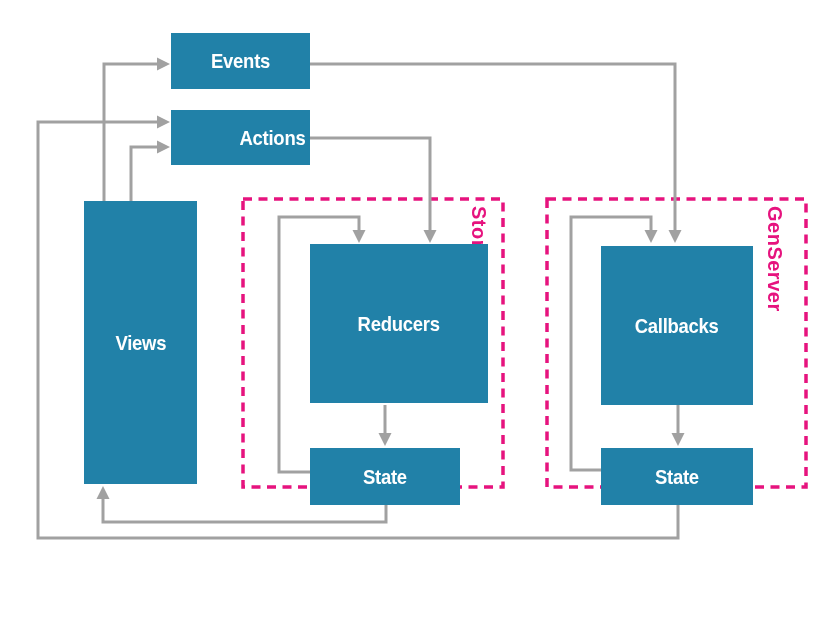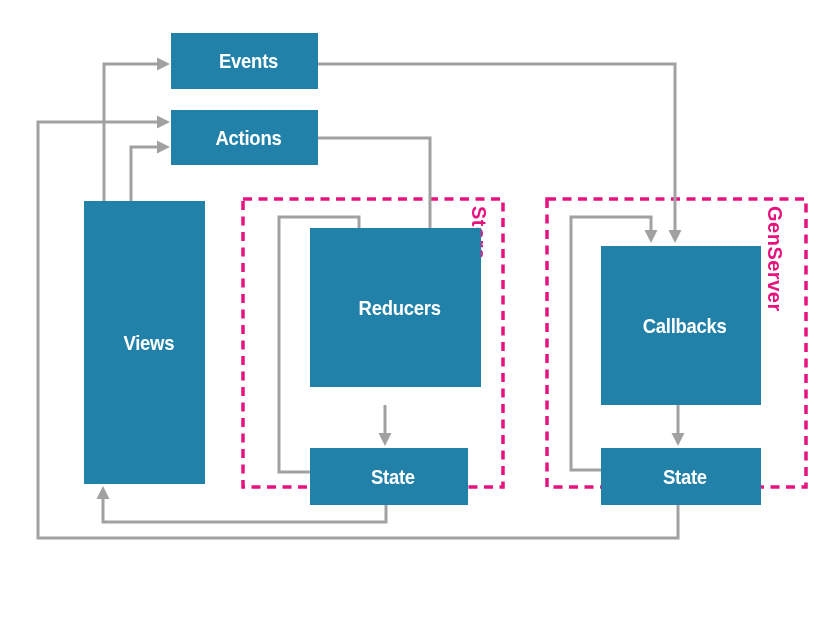--- a/index.html
+++ b/index.html
@@ -4,21 +4,21 @@
 <style>
   html,body{margin:0;padding:0;background:#ffffff;}
   #canvas{
     position:relative;width:839px;height:630px;background:#ffffff;overflow:hidden;
     font-family:"Liberation Sans",sans-serif;
   }
   #connector-layer{position:absolute;left:0;top:0;width:839px;height:630px;}
   .node{
     position:absolute;background:#2181a8;color:#ffffff;
     display:flex;align-items:center;justify-content:center;
-    font-weight:700;font-size:21px;letter-spacing:-0.3px;padding-left:8px;
+    font-weight:700;font-size:21px;letter-spacing:-0.3px;
   }
   .node span{display:inline-block;transform:scaleX(0.88);white-space:nowrap;}
   .group-label{
     position:absolute;color:#e6137e;font-weight:700;font-size:20px;
     writing-mode:vertical-rl;text-orientation:mixed;letter-spacing:0.5px;
     white-space:nowrap;
   }
 </style>
 </head>
 <body>
@@ -56,27 +56,27 @@
       <polygon points="678,446 671.5,433 684.5,433"></polygon>
     </g>
   </svg>
 
   <div class="group-label" style="left:467px;top:206px;">Store</div>
   <div class="group-label" style="left:763px;top:206px;">GenServer</div>
 
   <div class="node" style="left:171px;top:33px;width:139px;height:56px;">
     <span>Events</span>
   </div>
-  <div class="node" style="left:171px;top:110px;width:139px;height:55px;">
+  <div class="node" style="left:171px;top:110px;width:139px;height:55px;justify-content:flex-end;">
     <span>Actions</span>
   </div>
   <div class="node" style="left:48px;top:201px;width:113px;height:283px;margin-left:36px;">
     <span>Views</span>
   </div>
-  <div class="node" style="left:310px;top:228px;width:163px;height:159px;">
+  <div class="node" style="left:310px;top:244px;width:178px;height:159px;">
     <span>Reducers</span>
   </div>
   <div class="node" style="left:310px;top:448px;width:150px;height:57px;">
     <span>State</span>
   </div>
   <div class="node" style="left:601px;top:246px;width:152px;height:159px;">
     <span>Callbacks</span>
   </div>
   <div class="node" style="left:601px;top:448px;width:152px;height:57px;">
     <span>State</span>

